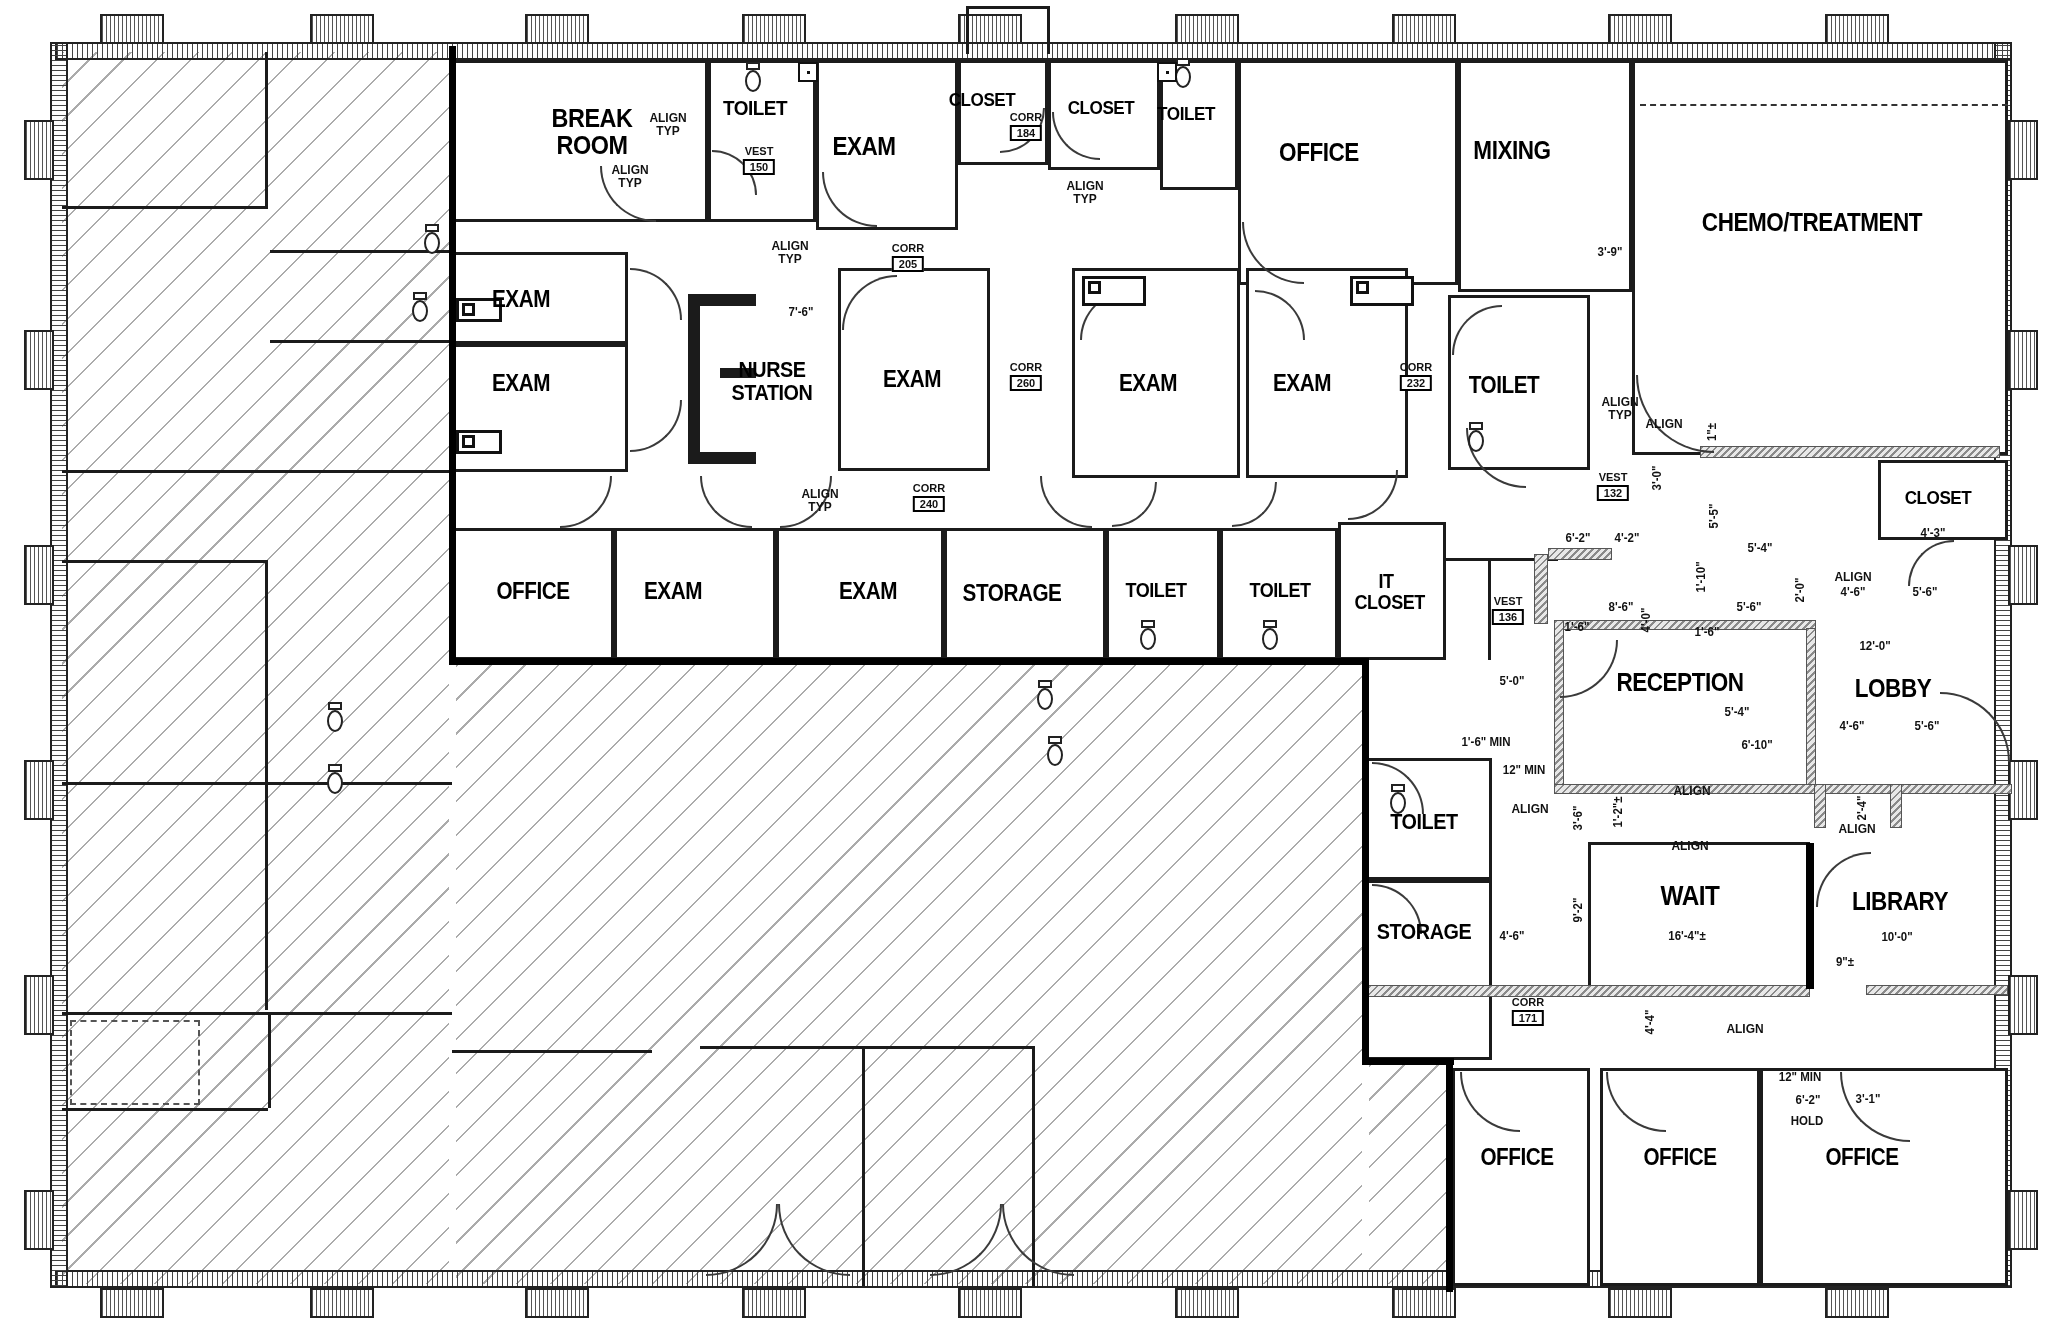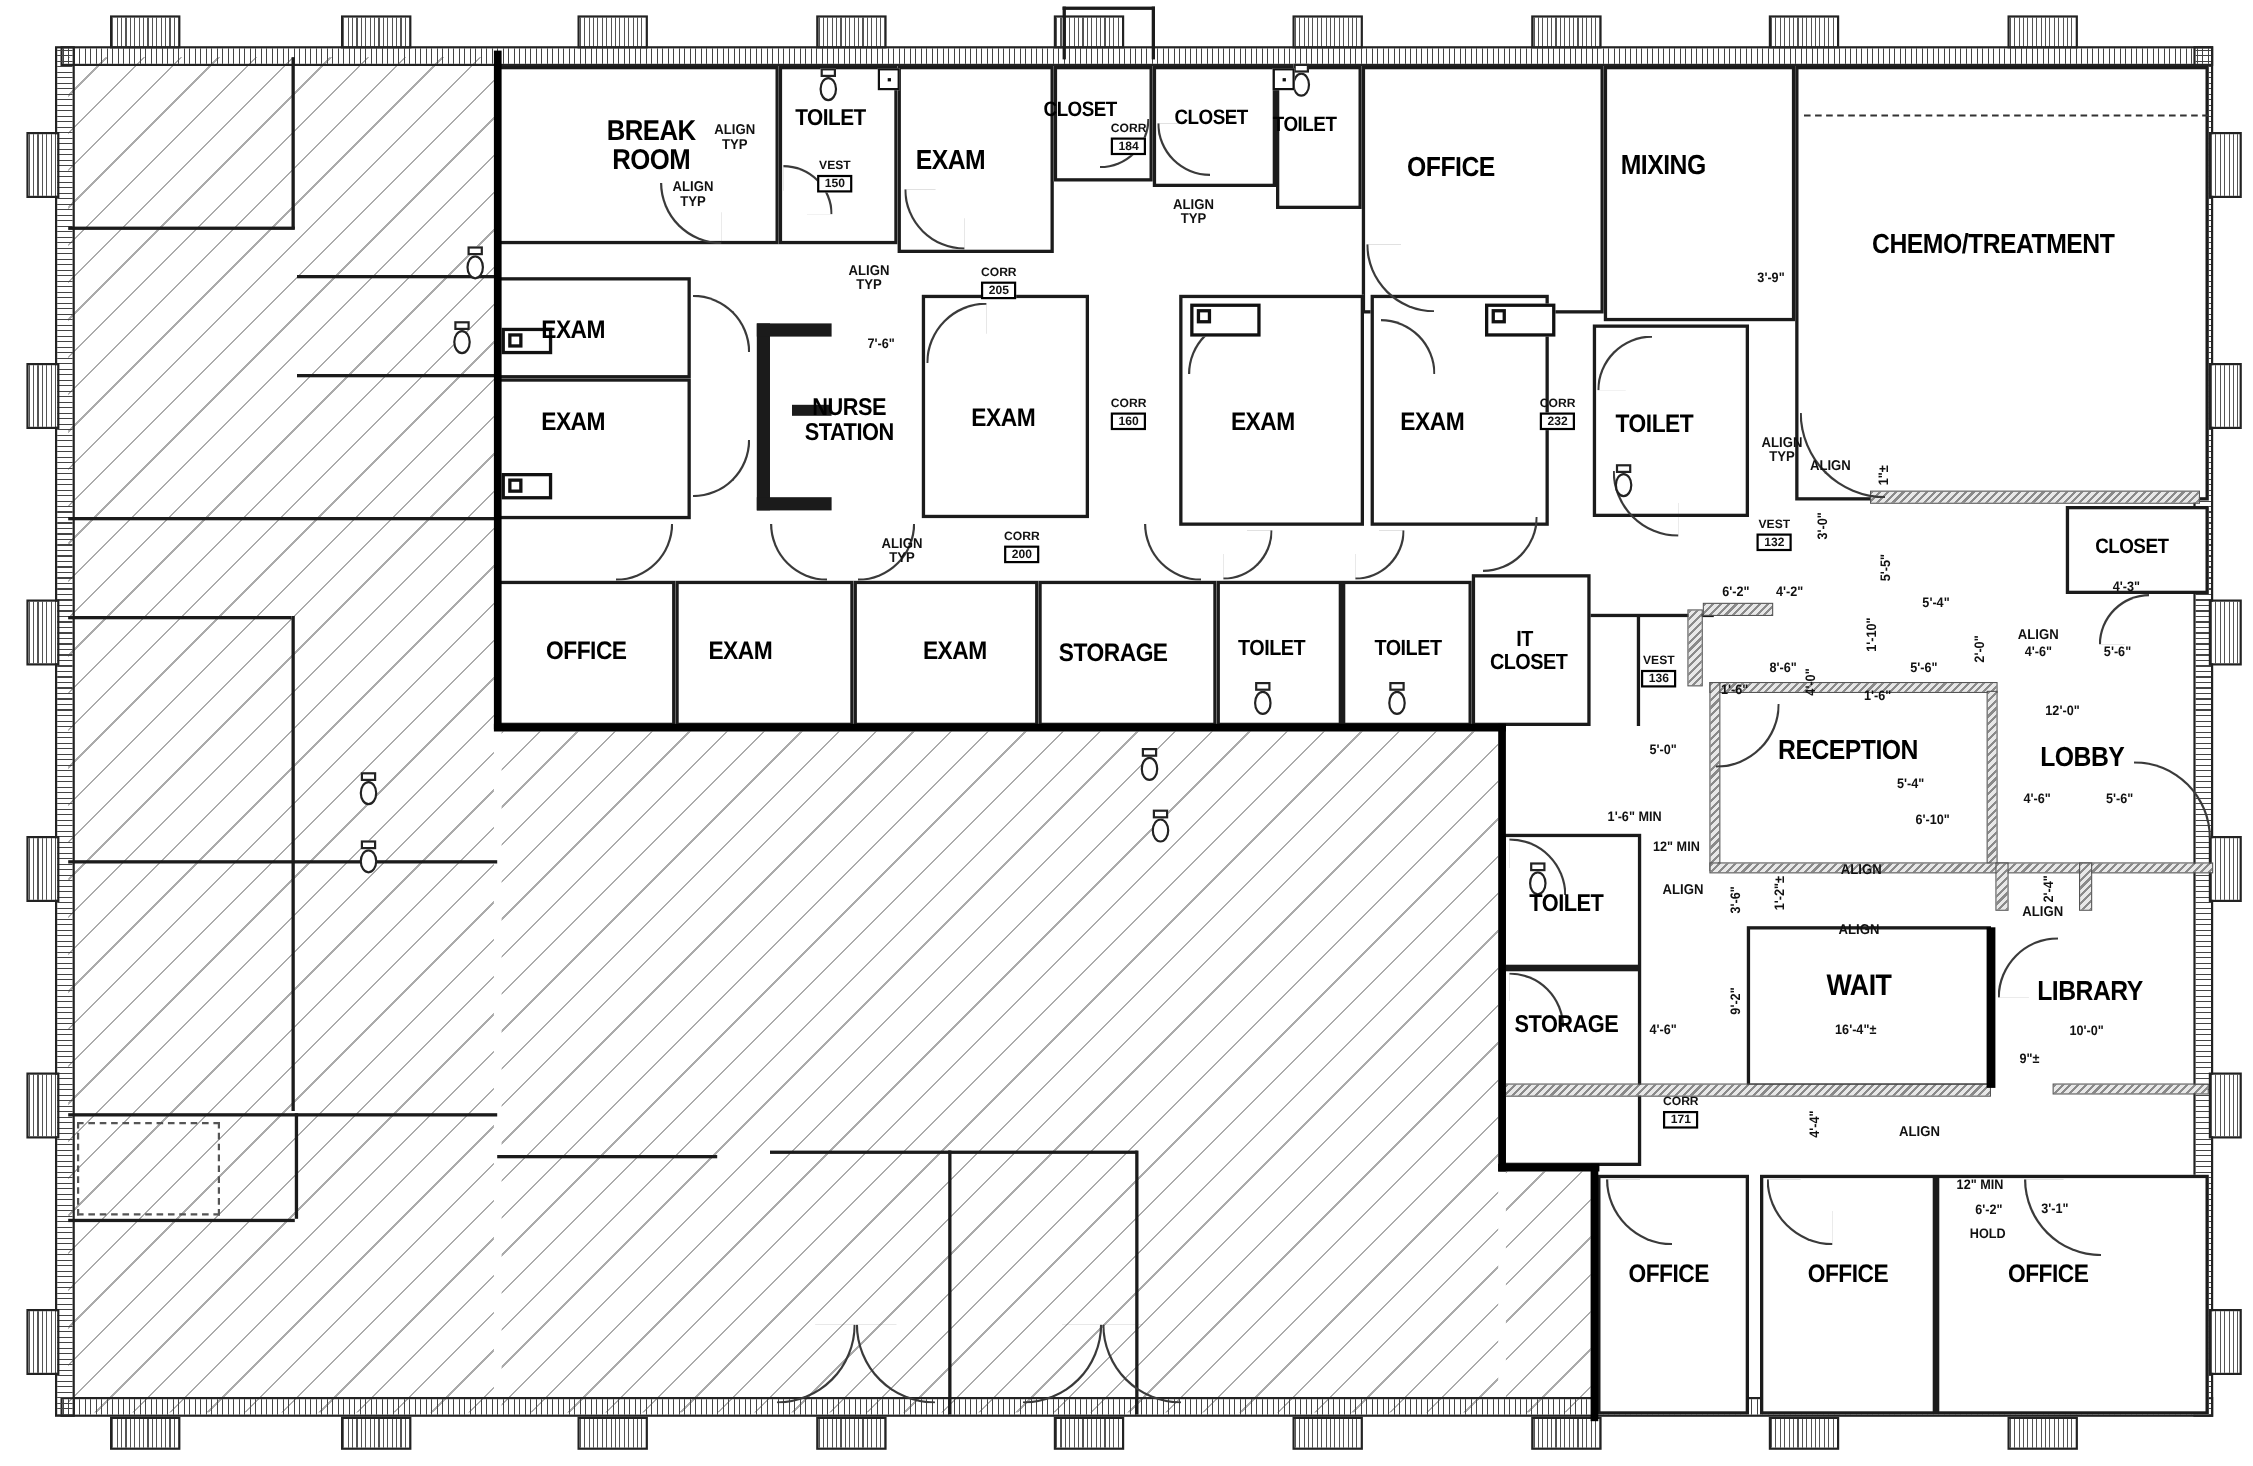--- a/index.html
+++ b/index.html
@@ -298,20 +298,20 @@
       <div class="note" style="left: 1664px; top: 423px;">ALIGN</div>
       <div class="note" style="left: 1853px; top: 576px;">ALIGN</div>
       <div class="note" style="left: 1692px; top: 790px;">ALIGN</div>
       <div class="note" style="left: 1857px; top: 828px;">ALIGN</div>
       <div class="note" style="left: 1690px; top: 845px;">ALIGN</div>
       <div class="note" style="left: 1745px; top: 1028px;">ALIGN</div>
       <div class="note" style="left: 1530px; top: 808px;">ALIGN</div>
       <div class="tag" style="left: 759px; top: 160px;"><span class="tag-kind">VEST</span><span class="tag-num">150</span></div>
       <div class="tag" style="left: 1026px; top: 126px;"><span class="tag-kind">CORR</span><span class="tag-num">184</span></div>
       <div class="tag" style="left: 908px; top: 257px;"><span class="tag-kind">CORR</span><span class="tag-num">205</span></div>
-      <div class="tag" style="left: 1026px; top: 376px;"><span class="tag-kind">CORR</span><span class="tag-num">160</span></div>
+      <div class="tag" style="left: 1026px; top: 376px;"><span class="tag-kind">CORR</span><span class="tag-num">260</span></div>
       <div class="tag" style="left: 1416px; top: 376px;"><span class="tag-kind">CORR</span><span class="tag-num">232</span></div>
       <div class="tag" style="left: 1613px; top: 486px;"><span class="tag-kind">VEST</span><span class="tag-num">132</span></div>
       <div class="tag" style="left: 1508px; top: 610px;"><span class="tag-kind">VEST</span><span class="tag-num">136</span></div>
-      <div class="tag" style="left: 929px; top: 497px;"><span class="tag-kind">CORR</span><span class="tag-num">200</span></div>
+      <div class="tag" style="left: 929px; top: 497px;"><span class="tag-kind">CORR</span><span class="tag-num">240</span></div>
       <div class="tag" style="left: 1528px; top: 1011px;"><span class="tag-kind">CORR</span><span class="tag-num">171</span></div>
     </div>
 </div>
 
 </body></html>

